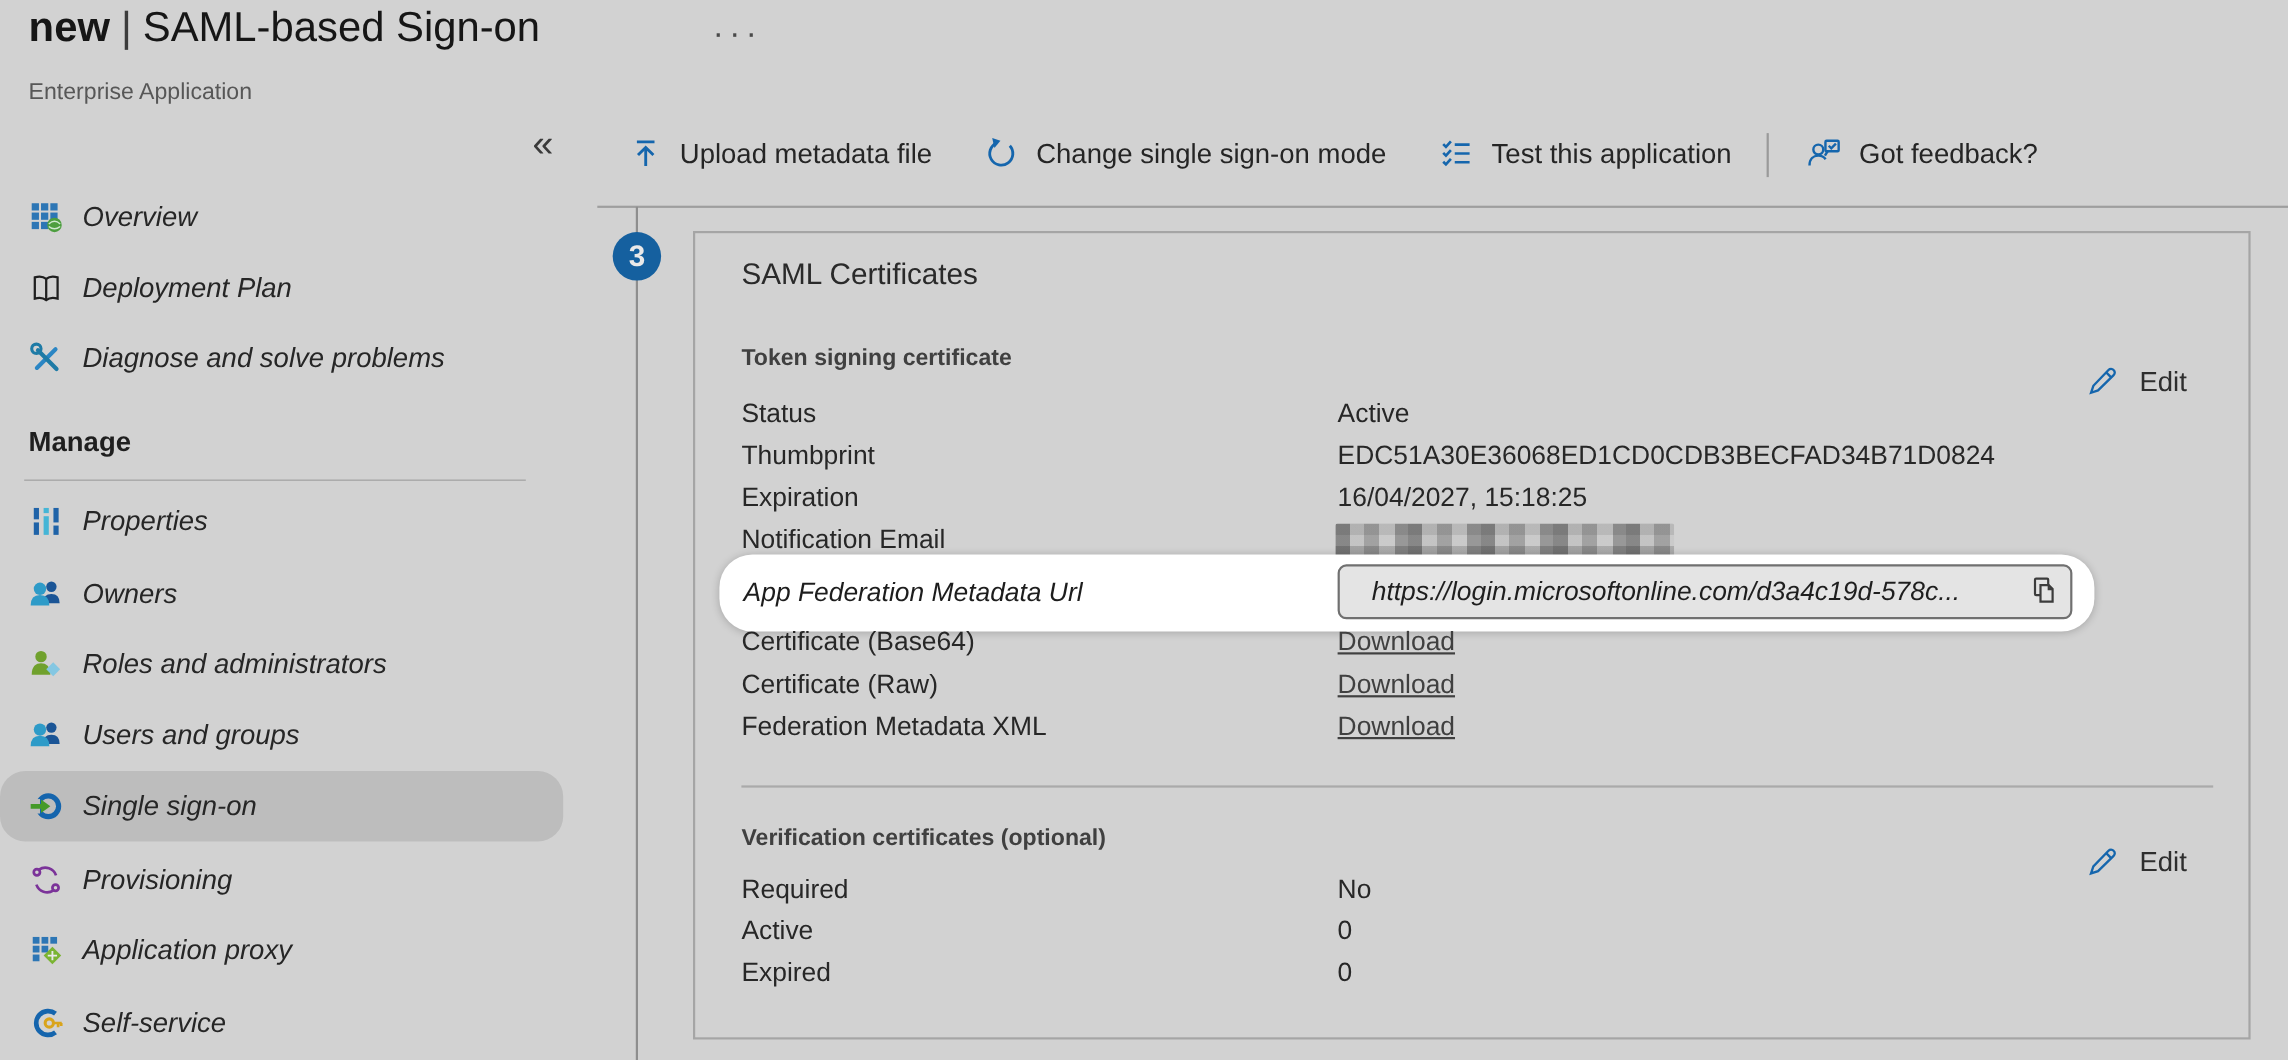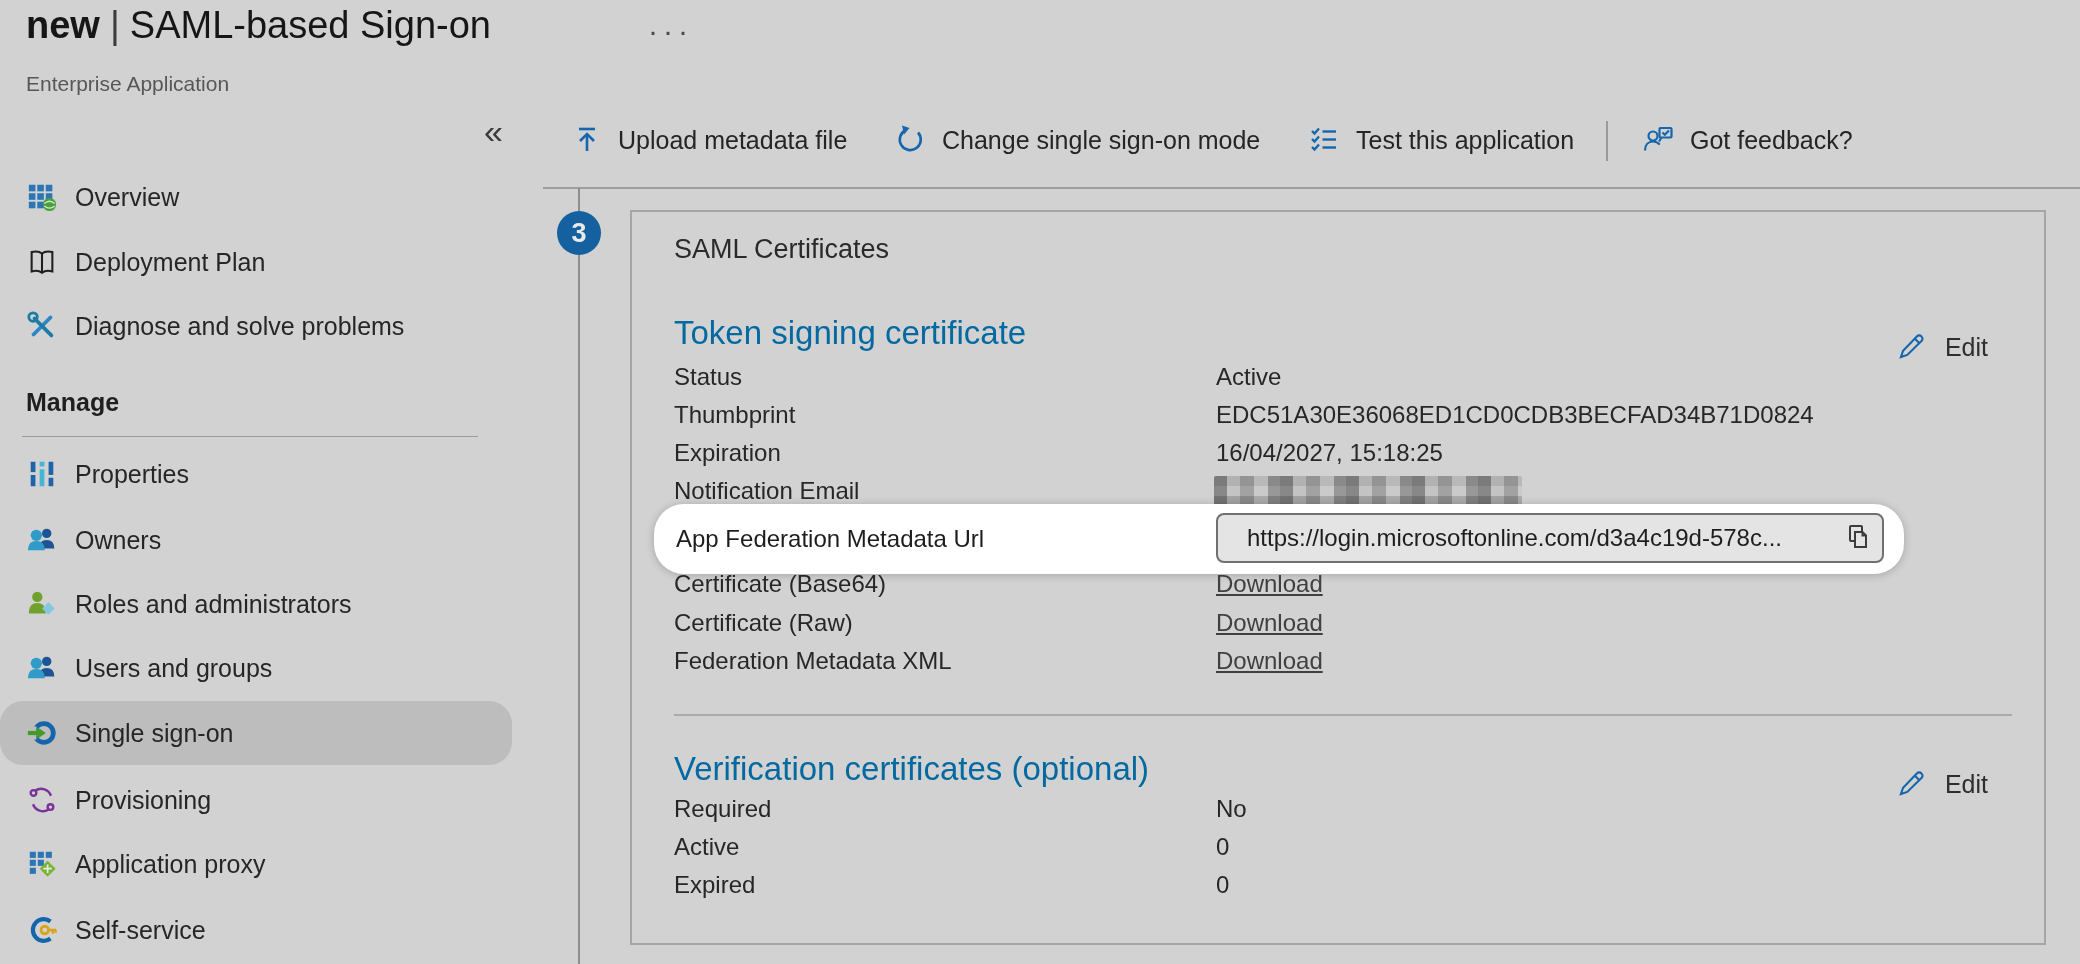--- a/index.html
+++ b/index.html
@@ -8,57 +8,57 @@
 
   
   .page-title{position:absolute;left:26px;top:4px;font-size:38px;color:#161616;white-space:nowrap;}
   .page-title .app-name{font-weight:700;}
   .page-title .sep{font-weight:300;color:#3c3c3c;padding:0 10px;}
   .more-dots{position:absolute;left:648px;top:14px;font-size:30px;color:#4a4a4a;letter-spacing:5px;cursor:pointer;}
   .subtitle{position:absolute;left:26px;top:72px;font-size:21px;color:#575757;}
 
   
   .collapse-btn{position:absolute;left:484px;top:112px;font-size:34px;color:#3a3a3a;cursor:pointer;}
-  .nav-item{position:absolute;left:0;width:520px;height:64px;display:flex;align-items:center;cursor:pointer;}
+  .nav-item{position:absolute;left:0;width:520px;height:64px;display:flex;align-items:center;cursor:pointer;font-style:italic;}
   .nav-item.selected{background:#bdbdbd;width:512px;border-radius:23px;}
   .nav-item .mi{position:absolute;left:26px;width:32px;height:32px;}
   .nav-item .nav-label{position:absolute;left:75px;font-size:25px;color:#262626;white-space:nowrap;}
   .nav-section{position:absolute;left:26px;top:388px;font-size:25px;font-weight:700;color:#1f1f1f;}
   .nav-divider{position:absolute;left:22px;top:436px;width:456px;height:1px;background:#9c9c9c;}
 
   
   .toolbar-border{position:absolute;left:543px;top:187px;width:1537px;height:2px;background:#9e9e9e;}
   .tb-btn{position:absolute;top:116px;height:48px;display:flex;align-items:center;gap:14px;cursor:pointer;font-size:25px;color:#252525;white-space:nowrap;}
   .tb-btn svg{width:34px;height:34px;}
   .tb-divider{position:absolute;left:1606px;top:121px;width:2px;height:40px;background:#9a9a9a;}
 
   
   .step-line{position:absolute;left:578px;top:188px;width:2px;height:776px;background:#8e8e8e;}
   .step-badge{position:absolute;left:557px;top:211px;width:44px;height:44px;border-radius:50%;
     background:#15609f;color:#e9e9e9;font-size:27px;font-weight:700;display:flex;align-items:center;justify-content:center;}
 
   
   .panel{position:absolute;left:630px;top:210px;width:1416px;height:735px;border:2px solid #a5a5a5;box-sizing:border-box;}
   .panel-title{position:absolute;left:42px;top:22px;font-size:27px;color:#2a2a2a;}
-  .sec-heading{position:absolute;left:42px;font-size:33px;font-weight:400;color:#0369a1;}
+  .sec-heading{position:absolute;left:42px;font-size:21px;font-weight:700;color:#404040;}
   .edit-btn{position:absolute;right:56px;height:46px;display:flex;align-items:center;gap:16px;cursor:pointer;font-size:25px;color:#2e2e2e;}
   .edit-btn svg{width:36px;height:36px;}
   .row{position:absolute;left:42px;right:36px;height:30px;line-height:30px;font-size:24px;color:#272727;}
   .row .lbl{position:absolute;left:0;white-space:nowrap;}
   .row .val{position:absolute;left:542px;white-space:nowrap;}
   .row .link{position:absolute;left:542px;color:#404040;cursor:pointer;white-space:nowrap;text-decoration:underline;}
   .blur-block{position:absolute;left:540px;top:0;width:308px;height:30px;border-radius:2px;
     background:
       repeating-linear-gradient(90deg, rgba(50,50,50,.45) 0 13px, rgba(150,150,150,.18) 13px 26px, rgba(90,90,90,.38) 26px 40px, rgba(190,190,190,.22) 40px 54px, rgba(70,70,70,.4) 54px 66px),
       repeating-linear-gradient(0deg, rgba(120,120,120,.5) 0 10px, rgba(200,200,200,.4) 10px 20px, rgba(150,150,150,.45) 20px 30px);}
   .panel-divider{position:absolute;left:42px;top:502px;width:1338px;height:2px;background:#aaaaaa;}
 
   
   .spotlight{position:absolute;left:22px;top:292px;width:1250px;height:70px;background:#ffffff;border-radius:30px;
-    box-shadow:0 1px 8px rgba(0,0,0,.22);}
+    box-shadow:0 1px 8px rgba(0,0,0,.22);font-style:italic;}
   .spotlight .sp-label{position:absolute;left:22px;top:0;height:70px;line-height:70px;font-size:24px;color:#1d1d1d;white-space:nowrap;}
   .url-input{position:absolute;left:562px;top:9px;width:668px;height:50px;box-sizing:border-box;background:#e4e4e4;
     border:2px solid #707070;border-radius:8px;}
   .url-input .url-text{position:absolute;left:14px;top:0;right:58px;height:46px;line-height:46px;font-size:24px;color:#1e1e1e;
     white-space:nowrap;overflow:hidden;margin-left:15px;}
   .copy-btn{position:absolute;right:8px;top:7px;width:32px;height:32px;cursor:pointer;}
 
   svg{display:block;}
 </style>
 </head>

